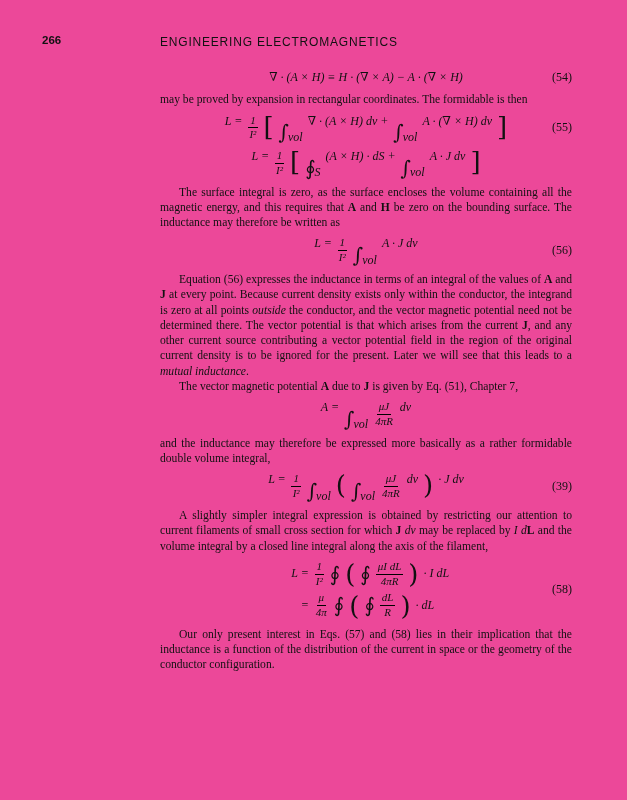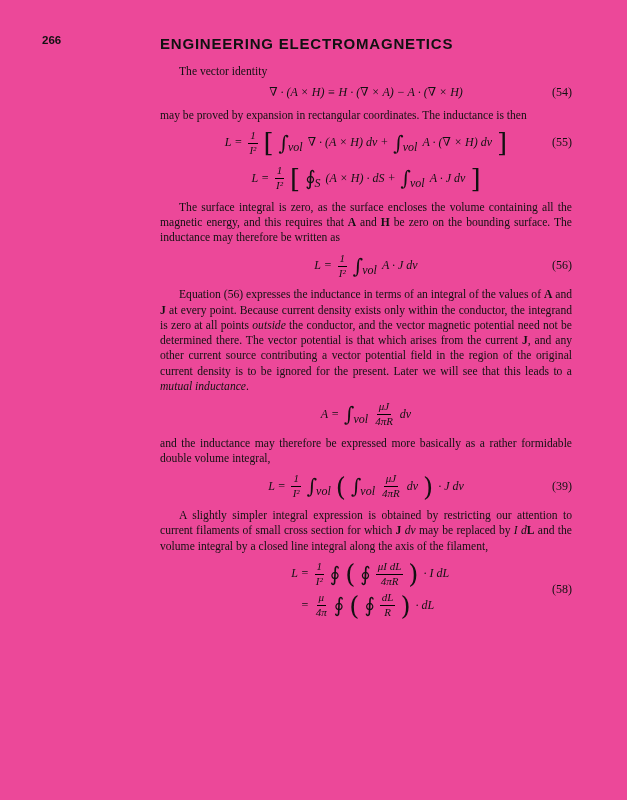--- a/index.html
+++ b/index.html
@@ -10,33 +10,33 @@
     overflow:hidden;
   }
   .pageno {
     position:absolute; left:42px; top:34px;
     font-family:"Liberation Sans","DejaVu Sans",sans-serif;
     font-weight:700; font-size:11.5px;
   }
   .runhead {
     position:absolute; left:160px; top:35px;
     font-family:"Liberation Sans","DejaVu Sans",sans-serif;
-    font-weight:700; font-size:15px; letter-spacing:0.8px;
+    font-weight:400; font-size:12px; letter-spacing:0.8px;
   }
   .content {
     position:absolute; left:160px; top:64px; width:412px;
     font-size:11.6px; line-height:15.3px; text-align:justify;
   }
   .para { margin:0; }
   .indent { text-indent:19px; }
   .i { font-style:italic; }
   .b { font-weight:700; }
 
   .equation { position:relative; text-align:center; margin:6px 0 7px; }
-  .eqbody { display:inline-flex; align-items:center; gap:5px; font-size:12px; }
+  .eqbody { display:inline-flex; gap:5px; font-size:12px; }
   .mtxt { font-style:italic; font-family:"Liberation Serif","DejaVu Serif","DejaVu Sans",serif; }
   .frac { display:inline-flex; flex-direction:column; align-items:center;
           font-style:italic; font-size:11px; line-height:1.25;
           font-family:"Liberation Serif","DejaVu Serif","DejaVu Sans",serif; }
   .frac .num { border-bottom:1px solid #000; padding:0 2px; }
   .frac .den { padding:0 2px; }
   .intwrap { display:inline-flex; align-items:flex-end; font-style:normal; }
   .intsign { font-size:20px; line-height:0.95;
              font-family:"DejaVu Serif","DejaVu Sans",serif; }
   .intsub  { font-size:12px; margin-left:-1px; transform:translateY(3px);
@@ -52,30 +52,29 @@
 </style>
 </head>
 <body>
 
 <div class="page">
   <span class="pageno">266</span>
   <span class="runhead">ENGINEERING ELECTROMAGNETICS</span>
 
   <div class="content">
 
-    <p class="para indent"><span>The vector identity</span></p>
 
     <div class="equation">
       <span class="eqbody">
           <span class="mtxt">∇ · (A × H) ≡ H · (∇ × A) − A · (∇ × H)</span>
         </span>
       <span class="eqnum">(54)</span>
     </div>
 
-    <p class="para"><span>may be proved by expansion in rectangular coordinates. The inductance is then</span></p>
+    <p class="para"><span>may be proved by expansion in rectangular coordinates. The formidable is then</span></p>
 
     <div class="equation">
       <span class="eqbody">
           <span class="mtxt">L =</span>
           <span class="frac">
             <span class="num">1</span>
             <span class="den">I²</span>
           </span>
           <span class="bigbr">[</span>
           <span class="intwrap">
@@ -129,20 +128,21 @@
             <span class="intsign">∫</span>
             <span class="intsub">vol</span>
           </span>
           <span class="mtxt">A · J dv</span>
         </span>
       <span class="eqnum">(56)</span>
     </div>
 
     <p class="para indent"><span>Equation (56) expresses the inductance in terms of an integral of the values of </span><span class="b">A</span><span> and </span><span class="b">J</span><span> at every point. Because current density exists only within the conductor, the integrand is zero at all points </span><span class="i">outside</span><span> the conductor, and the vector magnetic potential need not be determined there. The vector potential is that which arises from the current </span><span class="b">J</span><span>, and any other current source contributing a vector potential field in the region of the original current density is to be ignored for the present. Later we will see that this leads to a </span><span class="i">mutual inductance</span><span>.</span></p>
 
+    <p class="para indent"><span>The vector magnetic potential </span><span class="b">A</span><span> due to </span><span class="b">J</span><span> is given by Eq. (51), Chapter 7,</span></p>
 
     <div class="equation">
       <span class="eqbody">
           <span class="mtxt">A =</span>
           <span class="intwrap">
             <span class="intsign">∫</span>
             <span class="intsub">vol</span>
           </span>
           <span class="frac">
             <span class="num">μJ</span>
@@ -222,16 +222,17 @@
               <span class="num">dL</span>
               <span class="den">R</span>
             </span>
             <span class="bigbr">)</span>
             <span class="mtxt">· dL</span>
           </span>
       </span>
       <span class="eqnum">(58)</span>
     </div>
 
+    <p class="para indent"><span>Our only present interest in Eqs. (57) and (58) lies in their implication that the inductance is a function of the distribution of the current in space or the geometry of the conductor configuration.</span></p>
 
 
   </div>
 </div>
 
 </body></html>

